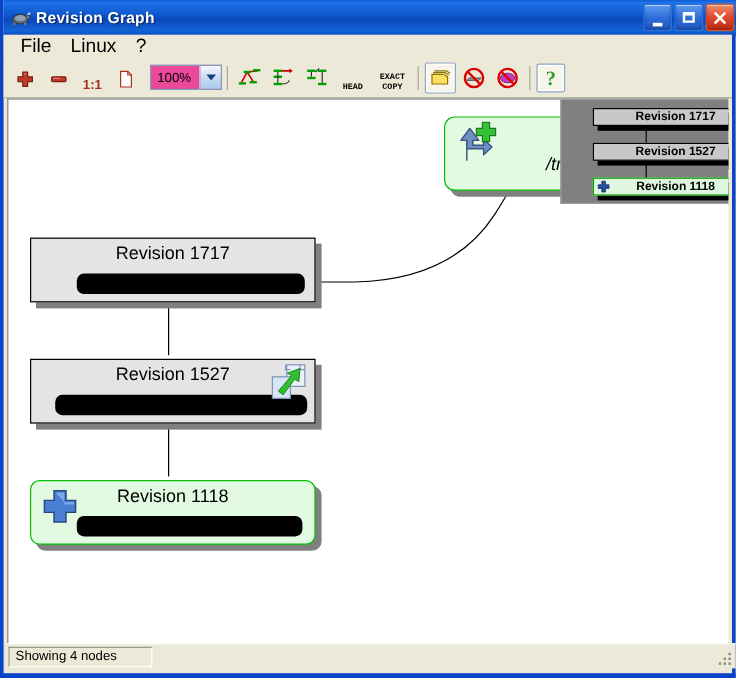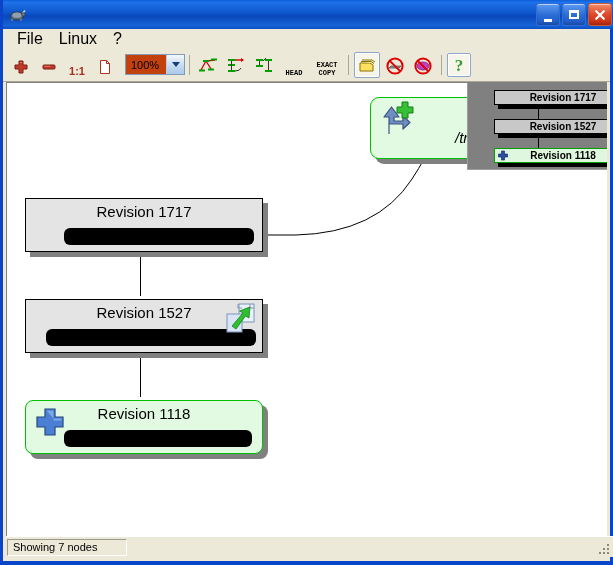--- a/index.html
+++ b/index.html
@@ -67,21 +67,21 @@
     width:26px;height:26px;margin:0 1px;display:flex;align-items:flex-end;justify-content:center;
     position:relative;box-sizing:border-box;border:1px solid transparent;border-radius:2px;
   }
   .tbtn.pressed{border:1px solid #8ea6c8;background:#f7f5ea;
      box-shadow:inset 0 0 0 1px #fff;}
   .tsep{width:1px;height:20px;background:#aca899;margin:0 4px;}
   .tb-text{font-family:Liberation Mono, monospace;font-size:7px;font-weight:bold;line-height:8px;text-align:center;color:#000;}
 
   
   #zoomcombo{
-    margin-left:6px;width:60px;height:21px;background:#c2410c;
+    margin-left:6px;width:60px;height:21px;background:#ec4899;
     border:1px solid #7f9db9;display:flex;align-items:center;position:relative;
     box-sizing:border-box;
   }
   #zoomcombo .zval{padding-left:5px;font-size:11px;color:#000;flex:1;}
   #zoomcombo .zarrow{
     width:17px;height:19px;
     background:linear-gradient(180deg,#f4f8fd 0%,#cfe0f4 45%,#a9c9ec 100%);
     border-left:1px solid #b9cfe4;
     display:flex;align-items:center;justify-content:center;
   }
@@ -161,20 +161,21 @@
     <div class="tb-icon">
       <svg width="18" height="16" viewBox="0 0 18 16">
         <ellipse cx="9" cy="9" rx="6.5" ry="4" fill="#5a6a78" stroke="#2d3a46" stroke-width="1"></ellipse>
         <ellipse cx="9" cy="8.2" rx="4.6" ry="2.6" fill="#8fa0b0"></ellipse>
         <path d="M14.5 6.5 L17 3.5" stroke="#cfd8e0" stroke-width="1.6" fill="none"></path>
         <circle cx="15.3" cy="7.4" r="1.7" fill="#6d7d8c" stroke="#2d3a46" stroke-width=".7"></circle>
         <rect x="3" y="11.5" width="2" height="2.6" rx="1" fill="#6d7d8c"></rect>
         <rect x="12" y="11.5" width="2" height="2.6" rx="1" fill="#6d7d8c"></rect>
       </svg>
     </div>
+    <div class="tb-title">Revision Graph</div>
     <div class="tb-buttons">
       <div class="tb-btn blue">
         <span class="gl min">
             <span class="min-bar"></span>
           </span>
       </div>
       <div class="tb-btn blue">
         <span class="gl">
             <span class="max-box"></span>
           </span>
@@ -397,21 +398,21 @@
             <path d="M4.5 1 h3 v3 h3 v3 h-3 v3 h-3 v-3 h-3 v-3 h3 z" fill="#2b4fa0" stroke="#16306b" stroke-width=".7"></path>
           </svg>
         </span>
         <span>Revision 1118</span>
       </div>
     </div>
 
   </div>
 
   <div id="statusbar">
-    <div class="sb-pane" id="sb1">Showing 7 nodes</div>
+    <div class="sb-pane" id="sb1">Showing 4 nodes</div>
     <div id="grip">
       <span class="grip-dot" style="left:10px;top:2px;"></span>
       <span class="grip-dot" style="left:6px;top:6px;"></span>
       <span class="grip-dot" style="left:10px;top:6px;"></span>
       <span class="grip-dot" style="left:2px;top:10px;"></span>
       <span class="grip-dot" style="left:6px;top:10px;"></span>
       <span class="grip-dot" style="left:10px;top:10px;"></span>
     </div>
   </div>
 

